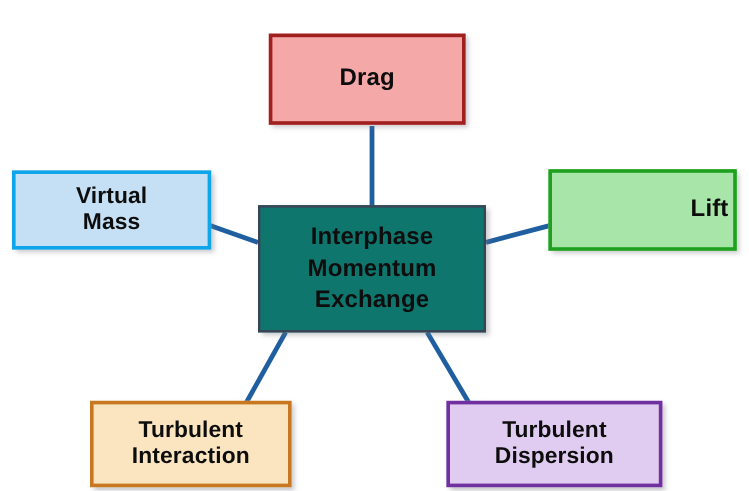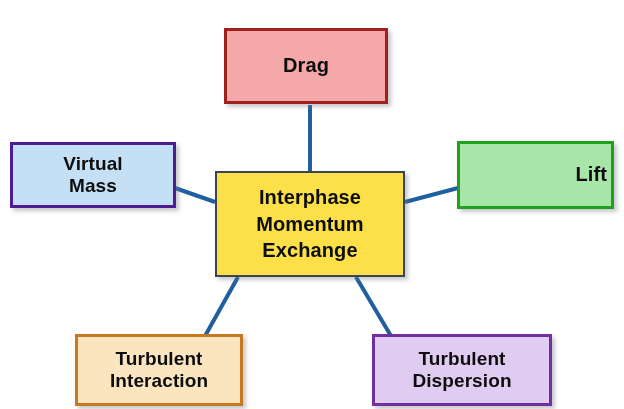--- a/index.html
+++ b/index.html
@@ -47,21 +47,21 @@
     white-space: pre-line;
     padding: 0 4px;
   }
 
   
   #node-center {
     left: 215px;
     top: 155px;
     width: 190px;
     height: 106px;
-    background: #fde047;
+    background: #0f766e;
     border: 2px solid #3b4456;
     font-size: 20px;
     line-height: 1.32;
   }
 
   
   #node-drag {
     left: 224px;
     top: 12px;
     width: 164px;
@@ -71,21 +71,21 @@
     font-size: 20px;
   }
 
   
   #node-virtual-mass {
     left: 10px;
     top: 126px;
     width: 166px;
     height: 66px;
     background: #c5e0f5;
-    border: 3px solid #4c1d95;
+    border: 3px solid #0ea5e9;
     font-size: 19px;
   }
 
   
   #node-lift {
     left: 457px;
     top: 125px;
     width: 157px;
     height: 68px;
     background: #a8e5a8;

